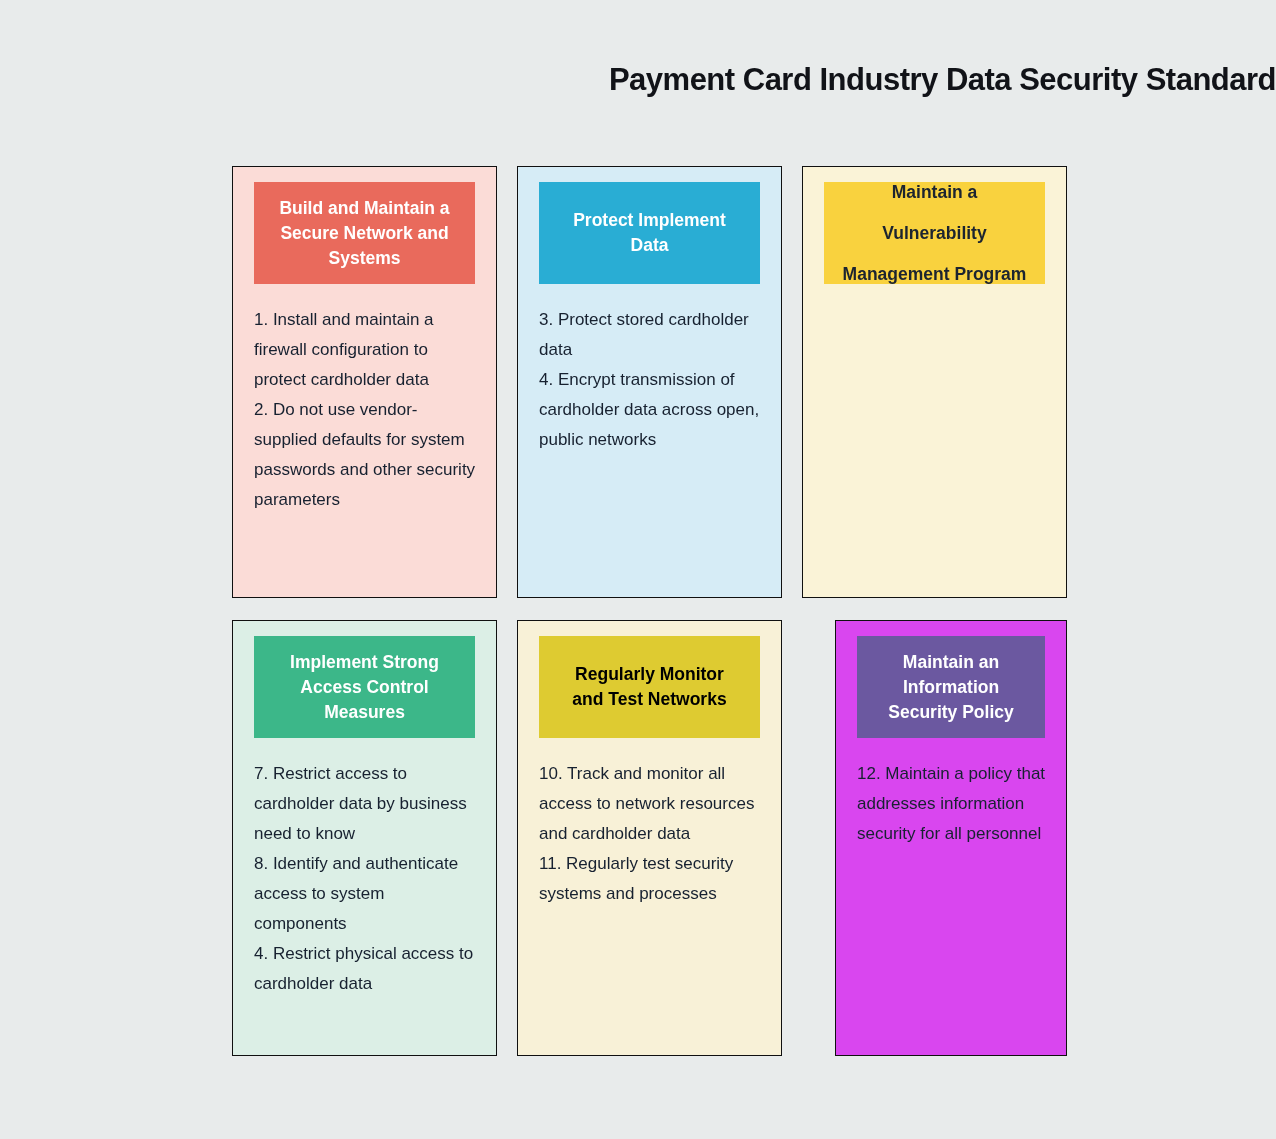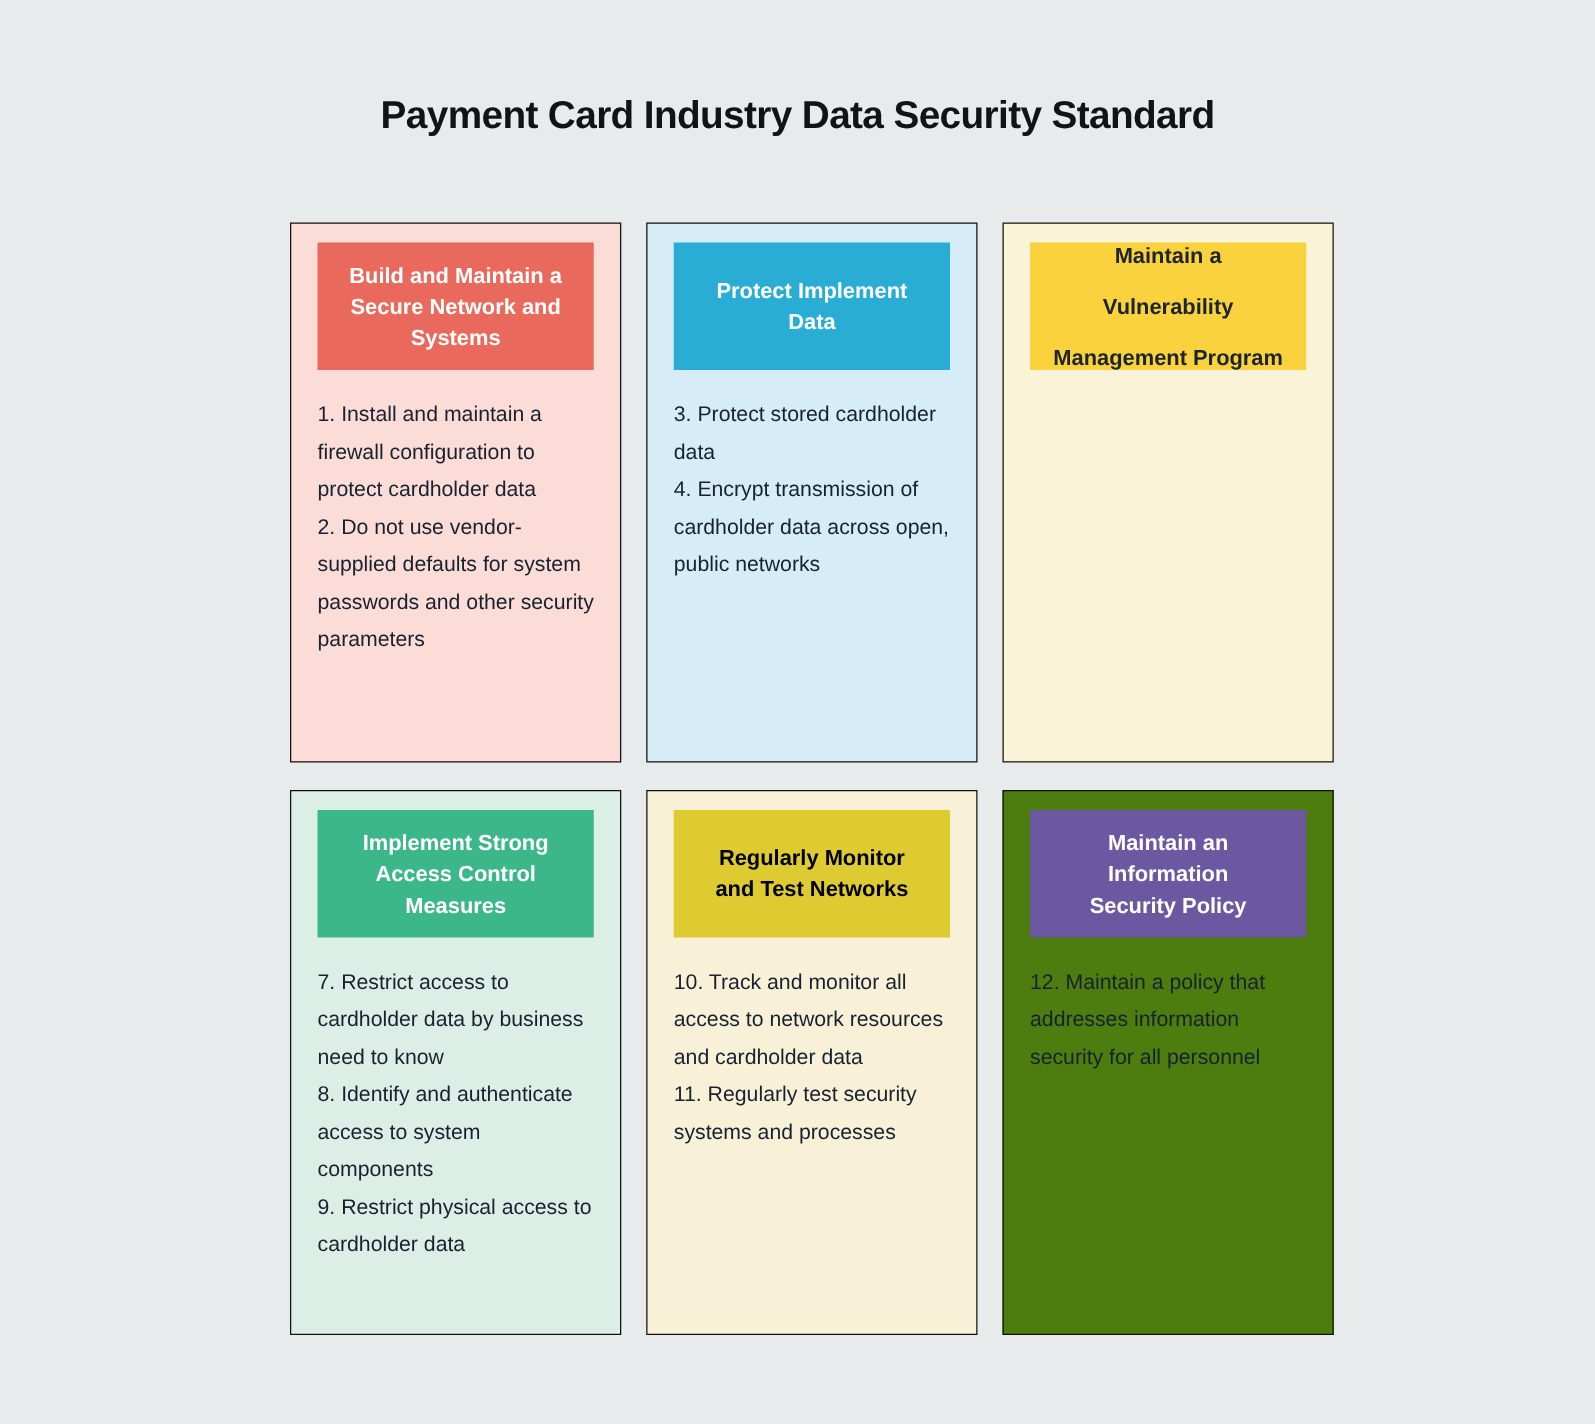--- a/index.html
+++ b/index.html
@@ -11,34 +11,34 @@
     width: 1276px;
     height: 1139px;
     position: relative;
     overflow: hidden;
     background: #E8EBEB;
     font-family: "Liberation Sans", sans-serif;
     color: #141A24;
   }
   .page-title {
     position: absolute;
-    top: 74px;
+    top: 62px;
     left: 0;
     width: 100%;
     margin: 0;
-    text-align: center;
+    text-align: right;
     font-size: 31px;
     font-weight: 700;
     letter-spacing: -0.5px;
     color: #111318;
   }
   .cards-grid {
     position: absolute;
     left: 232px;
-    top: 178px;
+    top: 166px;
     display: grid;
     grid-template-columns: 265px 265px 265px;
     grid-template-rows: 432px 436px;
     column-gap: 20px;
     row-gap: 22px;
   }
   .card {
     border: 1.5px solid #101010;
     box-sizing: border-box;
     display: flex;
@@ -113,36 +113,36 @@
 
     <article class="card" style="background-color: rgb(220, 239, 230);">
       <header class="card-header" style="background-color: rgb(60, 183, 137); color: rgb(255, 255, 255); text-align: right;">
         <span class="hline">Implement Strong</span>
         <span class="hline">Access Control</span>
         <span class="hline">Measures</span>
       </header>
       <div class="card-body">
         <p class="req">7. Restrict access to cardholder data by business need to know</p>
         <p class="req">8. Identify and authenticate access to system components</p>
-        <p class="req">9. Restrict physical access to cardholder data</p>
+        <p class="req">4. Restrict physical access to cardholder data</p>
       </div>
     </article>
 
     <article class="card" style="background-color: rgb(248, 241, 215);">
       <header class="card-header" style="background-color: rgb(222, 203, 49); color: #000000;">
         <span class="hline">Regularly Monitor</span>
         <span class="hline">and Test Networks</span>
       </header>
       <div class="card-body">
         <p class="req">10. Track and monitor all access to network resources and cardholder data</p>
         <p class="req">11. Regularly test security systems and processes</p>
       </div>
     </article>
 
-    <article class="card" style="background-color: #4d7c0f;">
+    <article class="card" style="background-color: #d946ef; margin-left: 33px;">
       <header class="card-header" style="background-color: rgb(107, 88, 160); color: rgb(255, 255, 255);">
         <span class="hline">Maintain an</span>
         <span class="hline">Information</span>
         <span class="hline">Security Policy</span>
       </header>
       <div class="card-body">
         <p class="req">12. Maintain a policy that addresses information security for all personnel</p>
       </div>
     </article>
 

